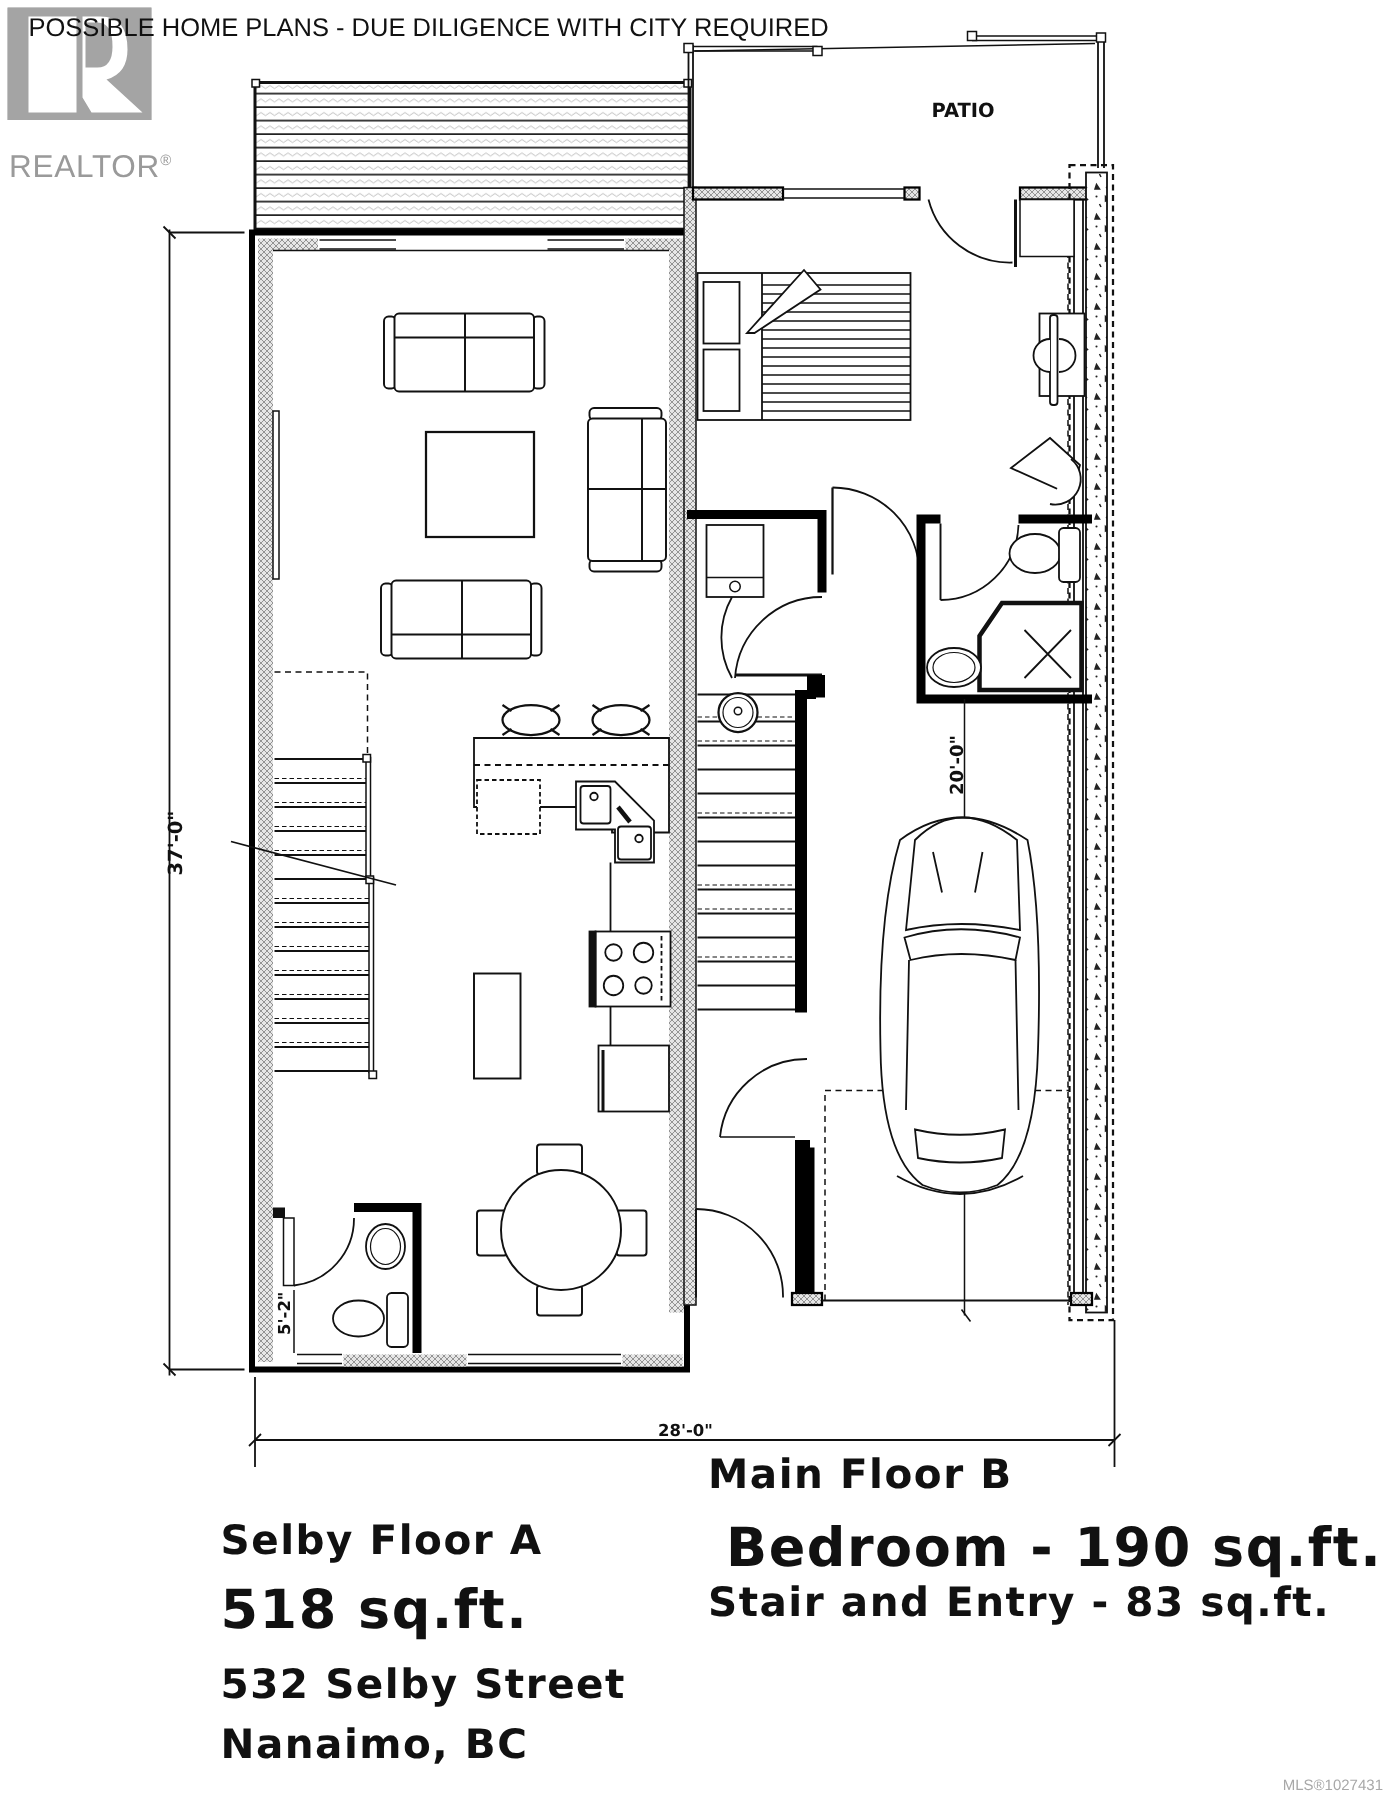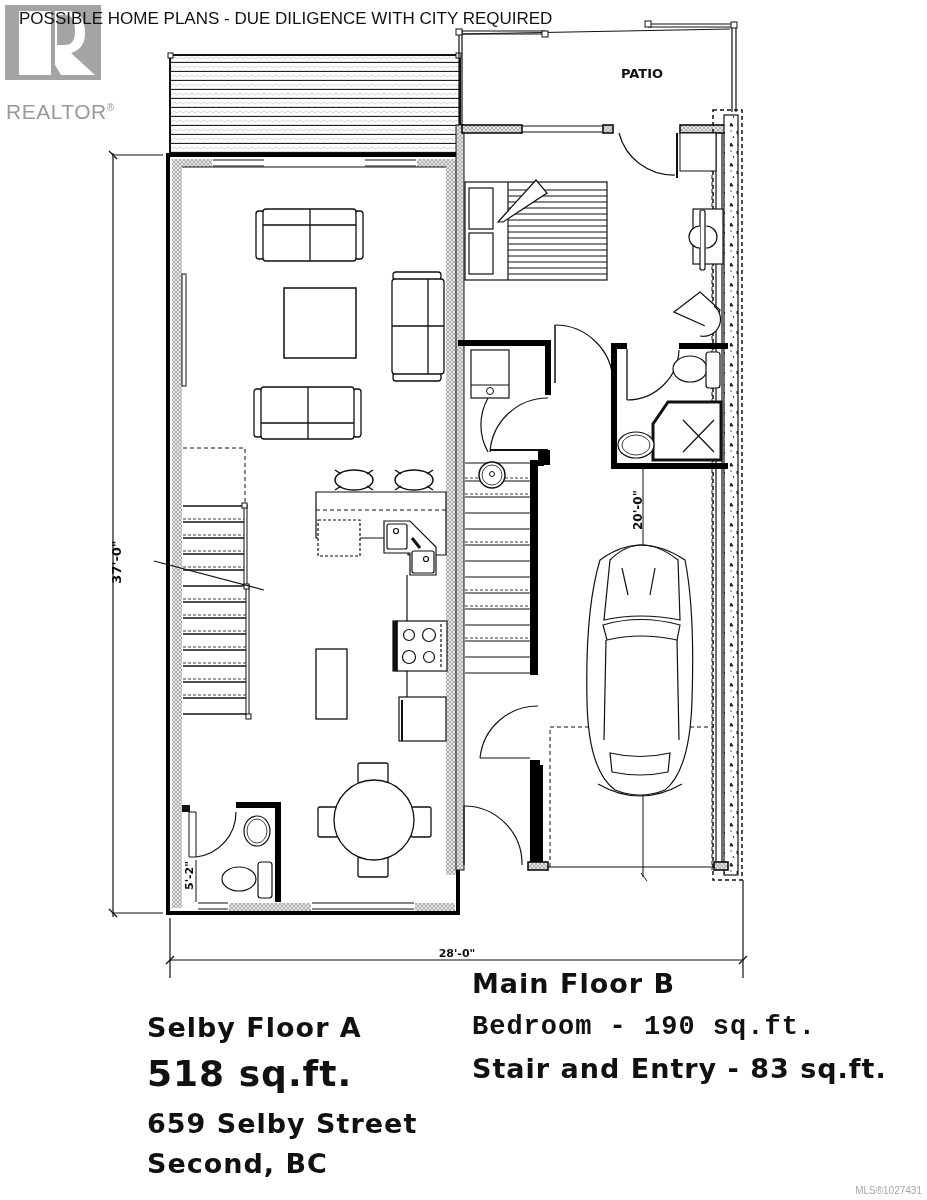--- a/index.html
+++ b/index.html
@@ -6,21 +6,21 @@
   body { width: 927px; height: 1200px; position: relative; overflow: hidden; font-family: "Liberation Sans", sans-serif; }
   .abs { position: absolute; }
   #plan { position: absolute; left: 0; top: 0; }
   .banner { left: 19px; top: 9px; font-size: 17px; color: #111; letter-spacing: 0px; white-space: nowrap; font-family: "Liberation Sans", sans-serif; }
   .realtor-logo { left: 5px; top: 5px; width: 96px; height: 75px; background: #a4a4a4; }
   .realtor-word { left: 6px; top: 100px; font-size: 21px; color: #9a9a9a; letter-spacing: 0.5px; font-family: "Liberation Sans", sans-serif; }
   .realtor-word sup { font-size: 10px; }
   .hand { font-family: "DejaVu Sans", sans-serif; color: #111; white-space: nowrap; font-weight: bold; letter-spacing: 1px; text-align: right; }
   .lbl-main { left: 472px; top: 968px; font-size: 27px; }
   .lbl-second { left: 147px; top: 1012px; font-size: 27px; }
-  .lbl-bed { left: 472px; top: 1012px; font-size: 27px; font-family: Liberation Mono, monospace; }
+  .lbl-bed { left: 484px; top: 1012px; font-size: 36px; }
   .lbl-518 { left: 147px; top: 1053px; font-size: 36px; }
   .lbl-stair { left: 472px; top: 1053px; font-size: 27px; }
   .lbl-addr1 { left: 147px; top: 1108px; font-size: 27px; }
   .lbl-addr2 { left: 147px; top: 1148px; font-size: 27px; }
   .mls { right: 5px; bottom: 4px; font-size: 10px; color: #a8a8a8; margin-left: 24px; }
   svg text { font-family: "DejaVu Sans", sans-serif; }
 </style>
 </head>
 <body>
 
@@ -361,16 +361,16 @@
 </div>
 <div class="abs realtor-word"><span>REALTOR</span><sup>®</sup></div>
 
 <div class="abs banner">POSSIBLE HOME PLANS - DUE DILIGENCE WITH CITY REQUIRED</div>
 
 <div class="abs hand lbl-main">Main Floor B</div>
 <div class="abs hand lbl-second">Selby Floor A</div>
 <div class="abs hand lbl-bed">Bedroom - 190 sq.ft.</div>
 <div class="abs hand lbl-518">518 sq.ft.</div>
 <div class="abs hand lbl-stair">Stair and Entry - 83 sq.ft.</div>
-<div class="abs hand lbl-addr1">659 Selby Street</div>
-<div class="abs hand lbl-addr2">Second, BC</div>
+<div class="abs hand lbl-addr1">532 Selby Street</div>
+<div class="abs hand lbl-addr2">Nanaimo, BC</div>
 
 <div class="abs mls">MLS®1027431</div>
 
 </body></html>

